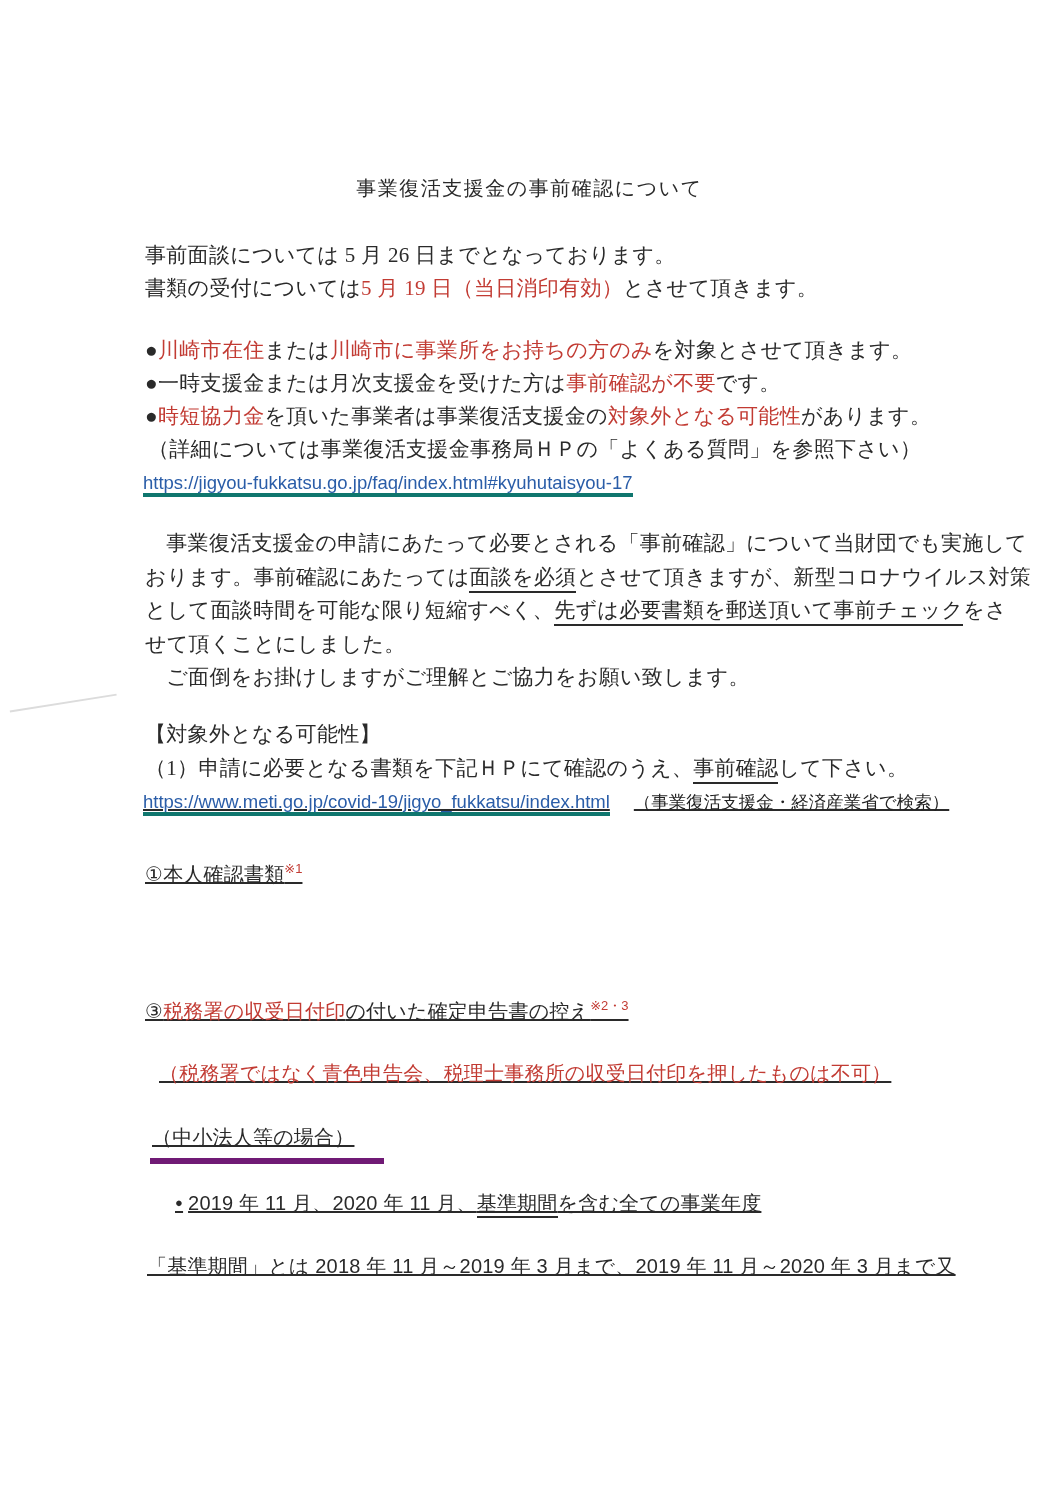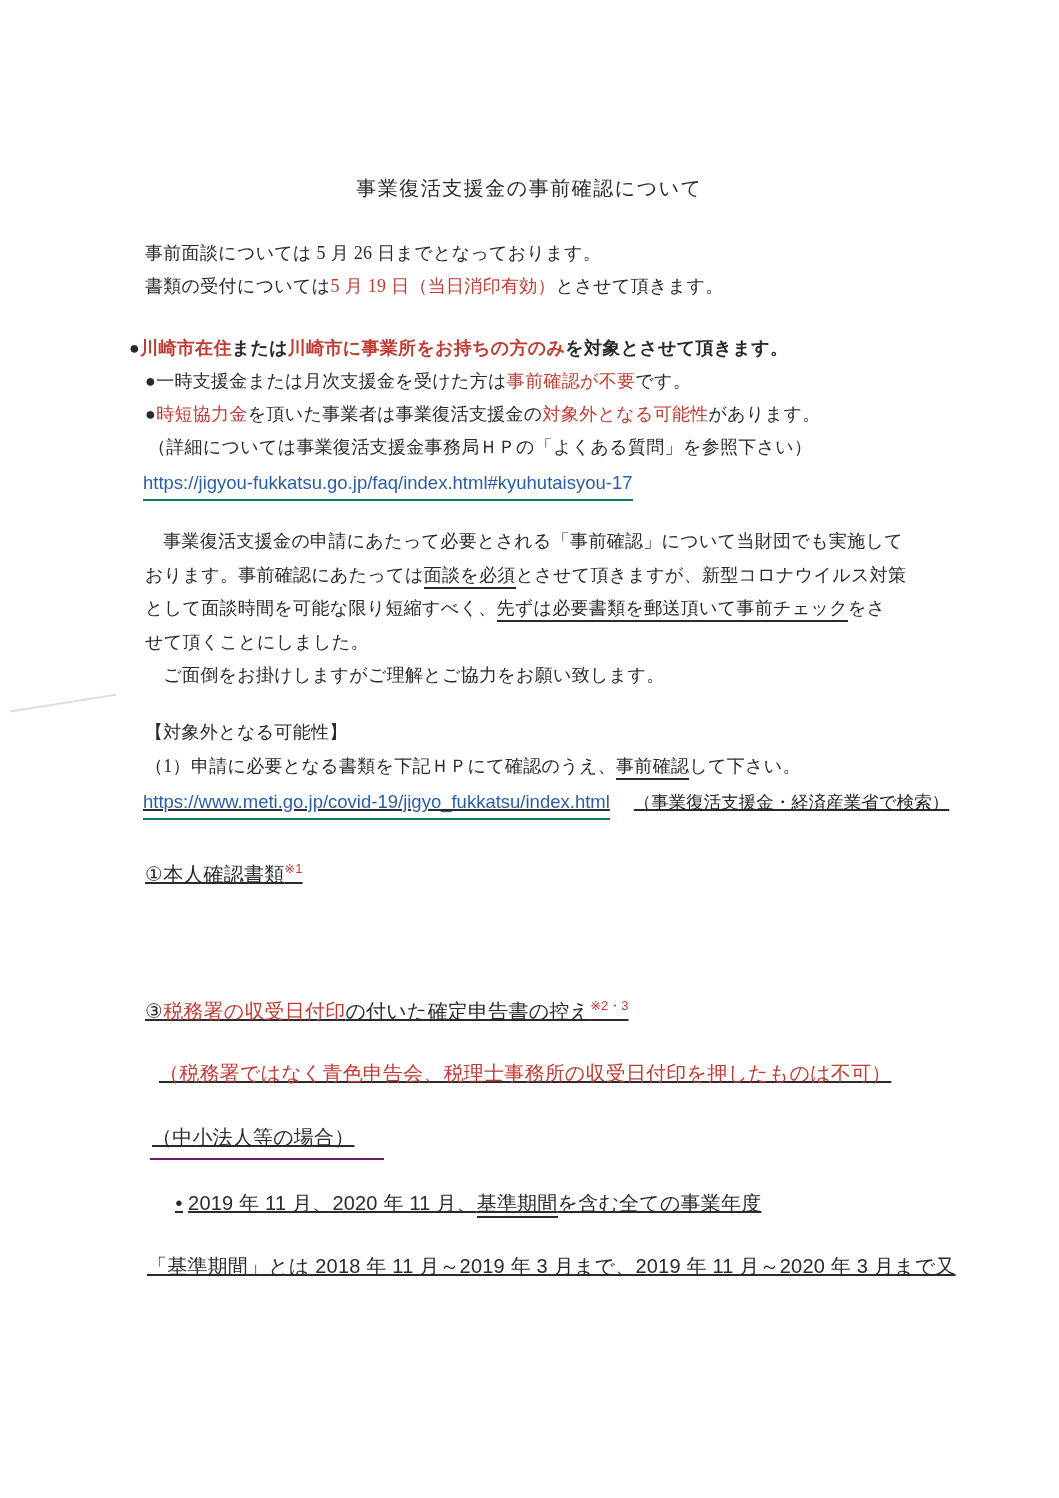--- a/index.html
+++ b/index.html
@@ -16,67 +16,67 @@
     overflow:hidden;
     color:var(--ink);
   }
   .line{
     position:absolute;
     white-space:nowrap;
     line-height:1.25;
   }
   .serif{
     font-family:"Liberation Serif","DejaVu Serif",serif;
-    font-size:18px;
+    font-size:21px;
     letter-spacing:0.3px;
   }
   .sans{
     font-family:"Liberation Sans","DejaVu Sans",sans-serif;
     font-size:20px;
     letter-spacing:0.2px;
     text-decoration:underline;
   }
   .seg{color:inherit;}
   .seg.red{color:var(--red);}
   .seg.u{border-bottom:2px solid currentColor;padding-bottom:2px;}
   .seg.sup{color:var(--red);font-size:13px;vertical-align:8px;letter-spacing:0;}
   .seg.link{
     font-family:"Liberation Sans","DejaVu Sans",sans-serif;
     font-size:18.5px;
     color:var(--link);
     text-decoration:none;
-    border-bottom:2px solid #0f766e;
-    padding-bottom:6px;
+    border-bottom:4px solid #0f766e;
+    padding-bottom:0;
     cursor:pointer;
     letter-spacing:0;
   }
   .seg.small{font-size:17.5px;margin-left:24px;color:#222;letter-spacing:0;}
   .seg.bullet{font-size:13px;vertical-align:3px;margin-right:5px;}
 
   [data-name="page-title"]{top:176px;left:0;right:0;text-align:center;font-size:20px;letter-spacing:1.5px;}
   [data-name="intro-line-1"]{top:242px;left:145px;}
   [data-name="intro-line-2"]{top:275px;left:145px;}
-  [data-name="bullet-kawasaki"]{top:337px;left:129px;font-weight:bold;}
+  [data-name="bullet-kawasaki"]{top:337px;left:145px;}
   [data-name="bullet-ichiji"]{top:370px;left:145px;}
   [data-name="bullet-jitan"]{top:403px;left:145px;}
   [data-name="detail-note"]{top:436px;left:148px;}
   [data-name="faq-link-line"]{top:471px;left:143px;}
   [data-name="para-line-1"]{top:530px;left:145px;}
   [data-name="para-line-2"]{top:564px;left:145px;}
   [data-name="para-line-3"]{top:597px;left:145px;}
   [data-name="para-line-4"]{top:631px;left:145px;}
   [data-name="para-line-5"]{top:664px;left:145px;}
   [data-name="flow-heading"]{top:721px;left:145px;}
   [data-name="flow-step-1"]{top:755px;left:145px;}
   [data-name="meti-link-line"]{top:789px;left:143px;}
   [data-name="item-1-honnin"]{top:861px;left:145px;}
   [data-name="item-2-rireki"]{top:930px;left:145px;}
   [data-name="item-3-kakutei"]{top:998px;left:145px;}
   [data-name="red-note"]{top:1061px;left:159px;}
-  [data-name="case-heading"]{top:1125px;left:150px;border-bottom:2px solid #701a75;padding:0 30px 8px 2px;}
+  [data-name="case-heading"]{top:1125px;left:150px;border-bottom:6px solid #701a75;padding:0 30px 8px 2px;}
   [data-name="period-bullet"]{top:1191px;left:175px;}
   [data-name="last-line"]{top:1254px;left:147px;}
 
   [data-name="scan-artifact"]{
     position:absolute;left:10px;top:702px;width:108px;height:10px;
     border-top:2px solid #dcdcdc;transform:rotate(-9deg);
   }
 </style>
 </head>
 <body>

